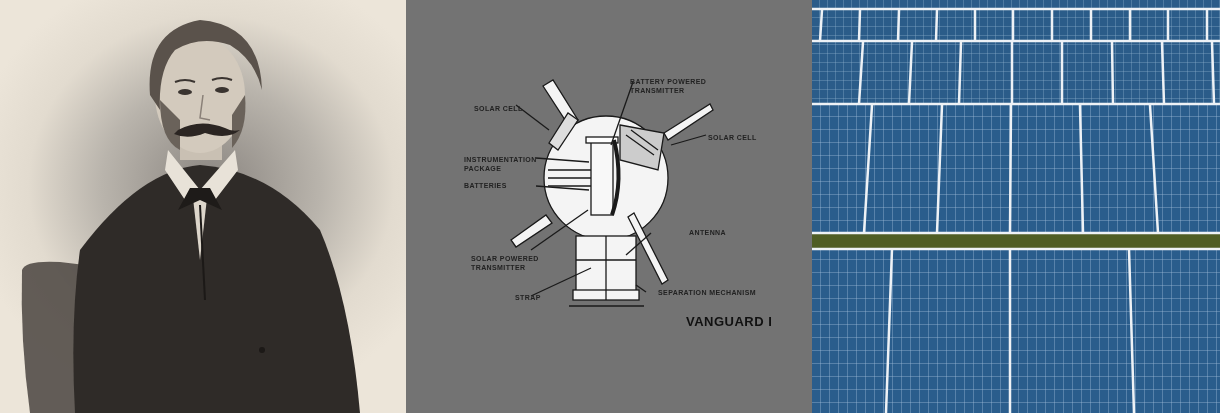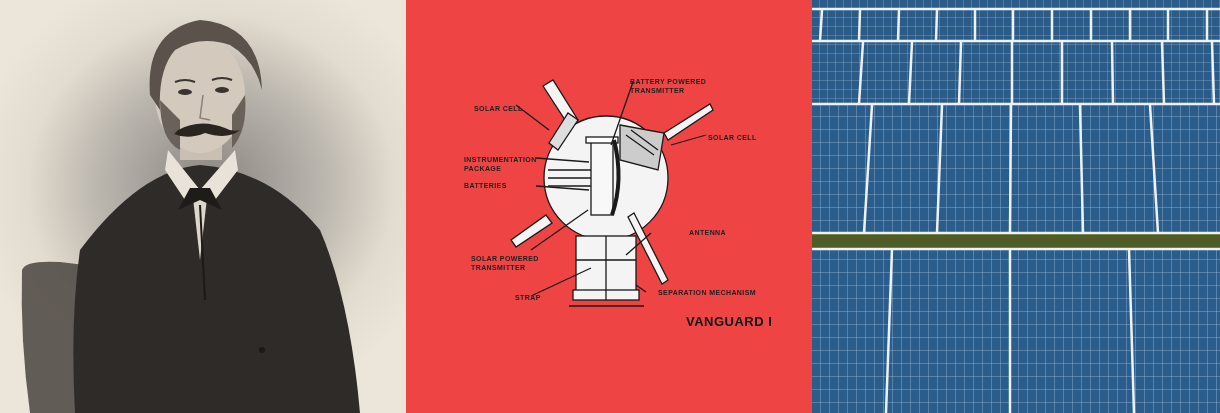--- a/index.html
+++ b/index.html
@@ -1,20 +1,20 @@
 <!DOCTYPE html>
 <html><head>
 <meta charset="utf-8">
 <style>
   html, body { margin:0; padding:0; }
   body { width:1220px; height:413px; overflow:hidden; background:#fff; font-family:"Liberation Sans", sans-serif; }
   .strip { display:flex; width:1220px; height:413px; }
   .panel { position:relative; height:413px; overflow:hidden; }
   .p1 { width:406px; background: radial-gradient(ellipse 60% 55% at 52% 45%, #8a8580 0%, #b9b4ac 45%, #e2dbcf 75%, #ece5d9 100%); }
-  .p2 { width:406px; background:#ef4444; }
+  .p2 { width:406px; background:#737373; }
   .p3 { width:408px; background:#2a5b86; }
   .lbl { position:absolute; font-size:7px; font-weight:bold; letter-spacing:0.4px; color:#222; line-height:9px; white-space:pre-line; }
   .title { position:absolute; font-size:13px; font-weight:bold; color:#111; letter-spacing:0.5px; }
 </style>
 </head>
 <body>
 
 <div class="strip">
 
   <div class="panel p1">

